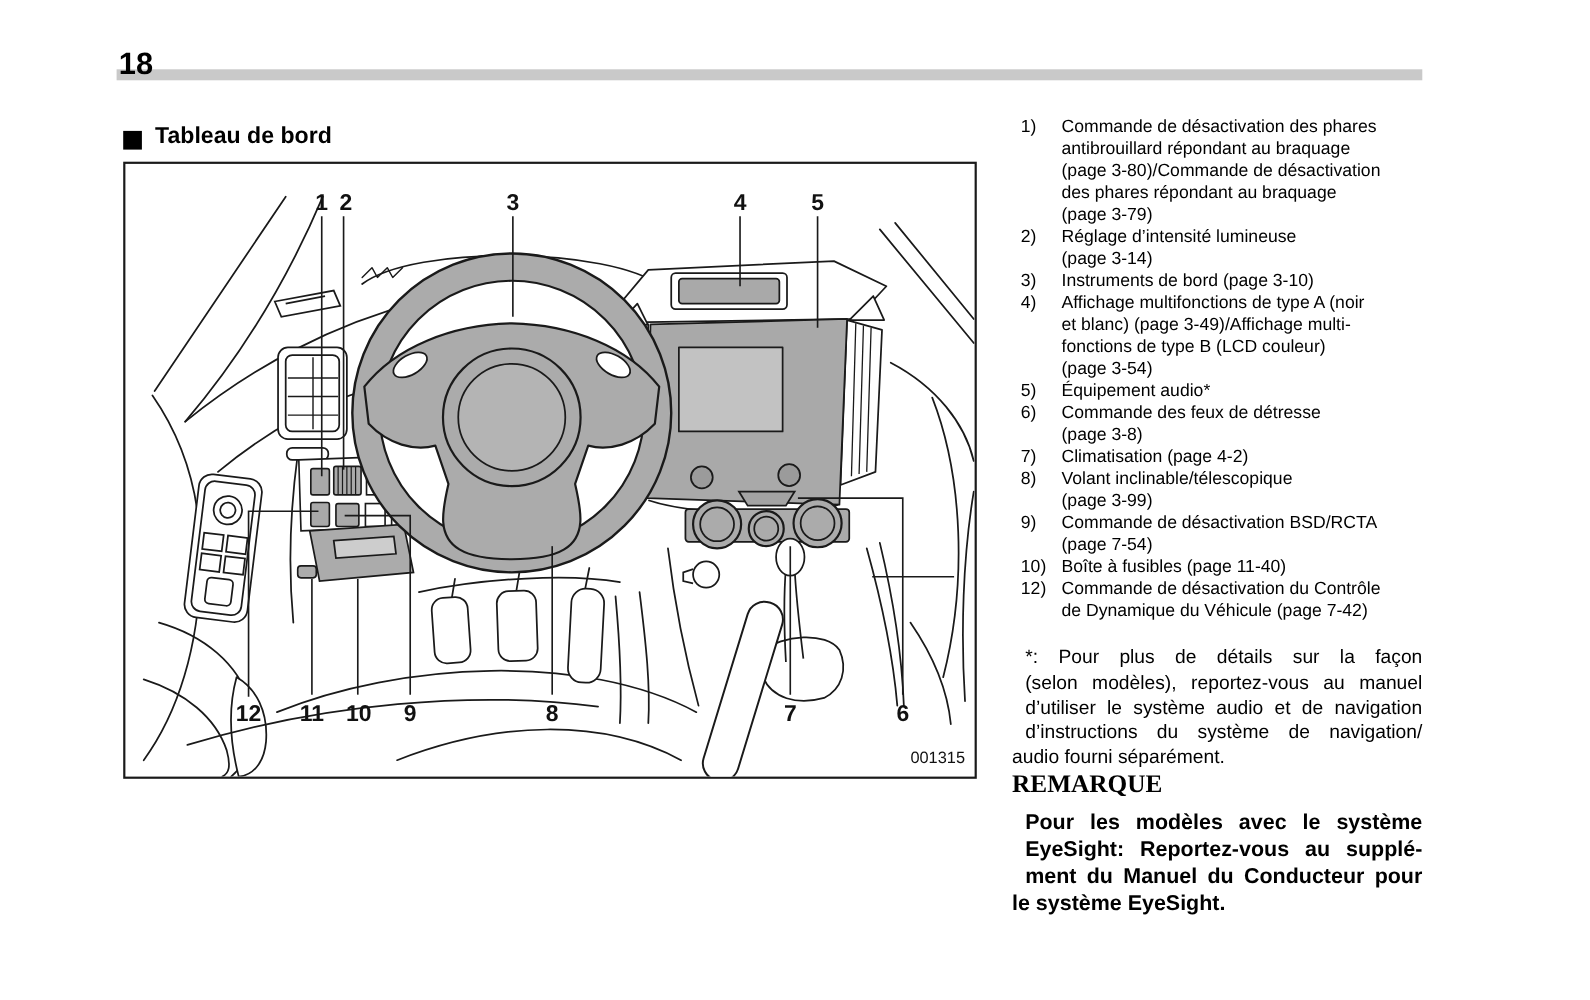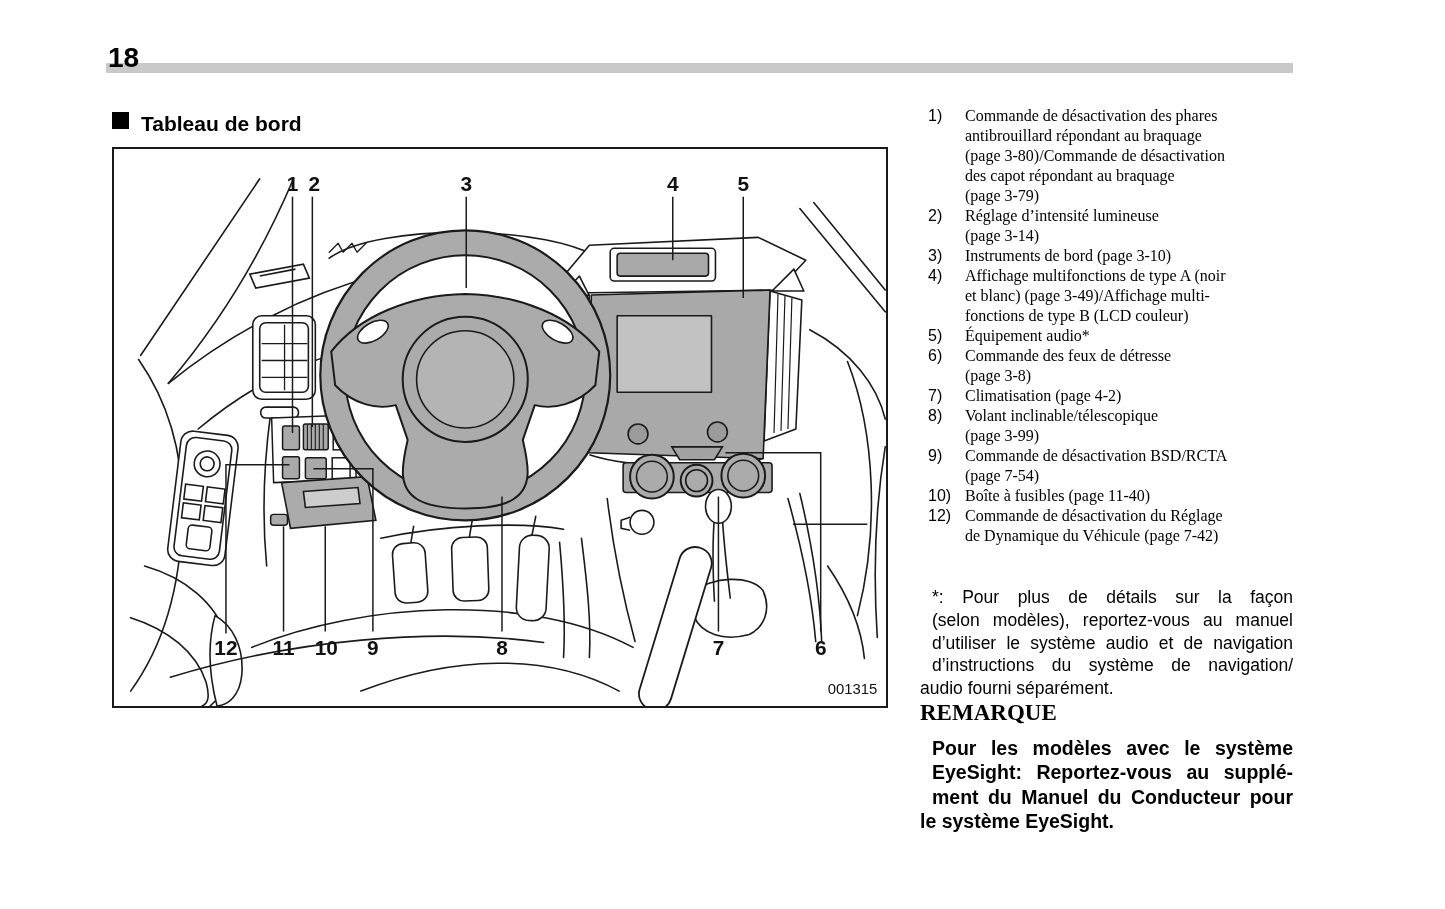--- a/index.html
+++ b/index.html
@@ -2,33 +2,33 @@
 <html><head>
 <meta charset="utf-8">
 <style>
   html,body{margin:0;padding:0;background:#ffffff;}
   .page{position:relative;width:1445px;height:909px;background:#ffffff;overflow:hidden;
         font-family:"Liberation Sans","DejaVu Sans",sans-serif;color:#000;}
   
   .header-rule{position:absolute;left:106px;top:63px;width:1187px;height:10px;background:#c9c9c9;}
   .page-number{position:absolute;left:108px;top:42px;font-size:28px;font-weight:bold;letter-spacing:0px;}
   
-  .section-heading{position:absolute;left:112px;top:112px;display:flex;align-items:flex-start;}
+  .section-heading{position:absolute;left:112px;top:112px;display:flex;align-items:flex-end;}
   .bullet{width:17px;height:17px;background:#000;display:inline-block;margin-right:12px;}
   .section-title{font-size:21px;font-weight:bold;}
   
   .figure-box{position:absolute;left:112px;top:147px;width:776px;height:561px;border:2px solid #1a1a1a;
               box-sizing:border-box;background:#fff;}
   .figure-box svg{display:block;}
   
   .right-col{position:absolute;left:920px;top:106px;width:373px;}
   .legend{position:absolute;left:8px;top:0;width:365px;}
   .legend-item{display:flex;font-size:16px;line-height:20px;}
   .legend-num{flex:0 0 37px;}
-  .legend-body{flex:1 1 auto;width:328px;font-family:Liberation Serif, serif;}
+  .legend-body{flex:1 1 auto;width:328px;}
   .footnote{position:absolute;left:0;top:480px;width:373px;font-size:17.5px;line-height:22.8px;}
   .note-title{position:absolute;left:0;top:594px;width:373px;font-size:23px;font-weight:bold;font-family:Liberation Serif, serif;}
   .note-body{position:absolute;left:0;top:630px;width:373px;font-size:19.5px;font-weight:bold;line-height:24.4px;}
   .jline{text-align:justify;text-align-last:justify;margin-left:12px;}
   .lastline{text-align-last:left;}
   svg text{font-family:"Liberation Sans","DejaVu Sans",sans-serif;}
   .callout-label{font-size:21px;font-weight:bold;fill:#111;}
   .fig-code{font-size:15px;fill:#111;font-weight:normal;}
 </style>
 </head>
@@ -216,21 +216,21 @@
   </div>
 
   <div class="right-col">
     <div class="legend">
         <div class="legend-item">
           <div class="legend-num">1)</div>
           <div class="legend-body">
             <div class="lastline">Commande de désactivation des phares</div>
             <div class="lastline">antibrouillard répondant au braquage</div>
             <div class="lastline">(page 3-80)/Commande de désactivation</div>
-            <div class="lastline">des capot répondant au braquage</div>
+            <div class="lastline">des phares répondant au braquage</div>
             <div class="lastline">(page 3-79)</div>
           </div>
         </div>
         <div class="legend-item">
           <div class="legend-num">2)</div>
           <div class="legend-body">
             <div class="lastline">Réglage d’intensité lumineuse</div>
             <div class="lastline">(page 3-14)</div>
           </div>
         </div>
@@ -239,20 +239,21 @@
           <div class="legend-body">
             <div class="lastline">Instruments de bord (page 3-10)</div>
           </div>
         </div>
         <div class="legend-item">
           <div class="legend-num">4)</div>
           <div class="legend-body">
             <div class="lastline">Affichage multifonctions de type A (noir</div>
             <div class="lastline">et blanc) (page 3-49)/Affichage multi-</div>
             <div class="lastline">fonctions de type B (LCD couleur)</div>
+            <div class="lastline">(page 3-54)</div>
           </div>
         </div>
         <div class="legend-item">
           <div class="legend-num">5)</div>
           <div class="legend-body">
             <div class="lastline">Équipement audio*</div>
           </div>
         </div>
         <div class="legend-item">
           <div class="legend-num">6)</div>
@@ -283,21 +284,21 @@
         </div>
         <div class="legend-item">
           <div class="legend-num">10)</div>
           <div class="legend-body">
             <div class="lastline">Boîte à fusibles (page 11-40)</div>
           </div>
         </div>
         <div class="legend-item">
           <div class="legend-num">12)</div>
           <div class="legend-body">
-            <div class="lastline">Commande de désactivation du Réglage</div>
+            <div class="lastline">Commande de désactivation du Contrôle</div>
             <div class="lastline">de Dynamique du Véhicule (page 7-42)</div>
           </div>
         </div>
       </div>
     <div class="footnote">
         <div class="jline">*: Pour plus de détails sur la façon</div>
         <div class="jline">(selon modèles), reportez-vous au manuel</div>
         <div class="jline">d’utiliser le système audio et de navigation</div>
         <div class="jline">d’instructions du système de navigation/</div>
         <div class="lastline">audio fourni séparément.</div>

